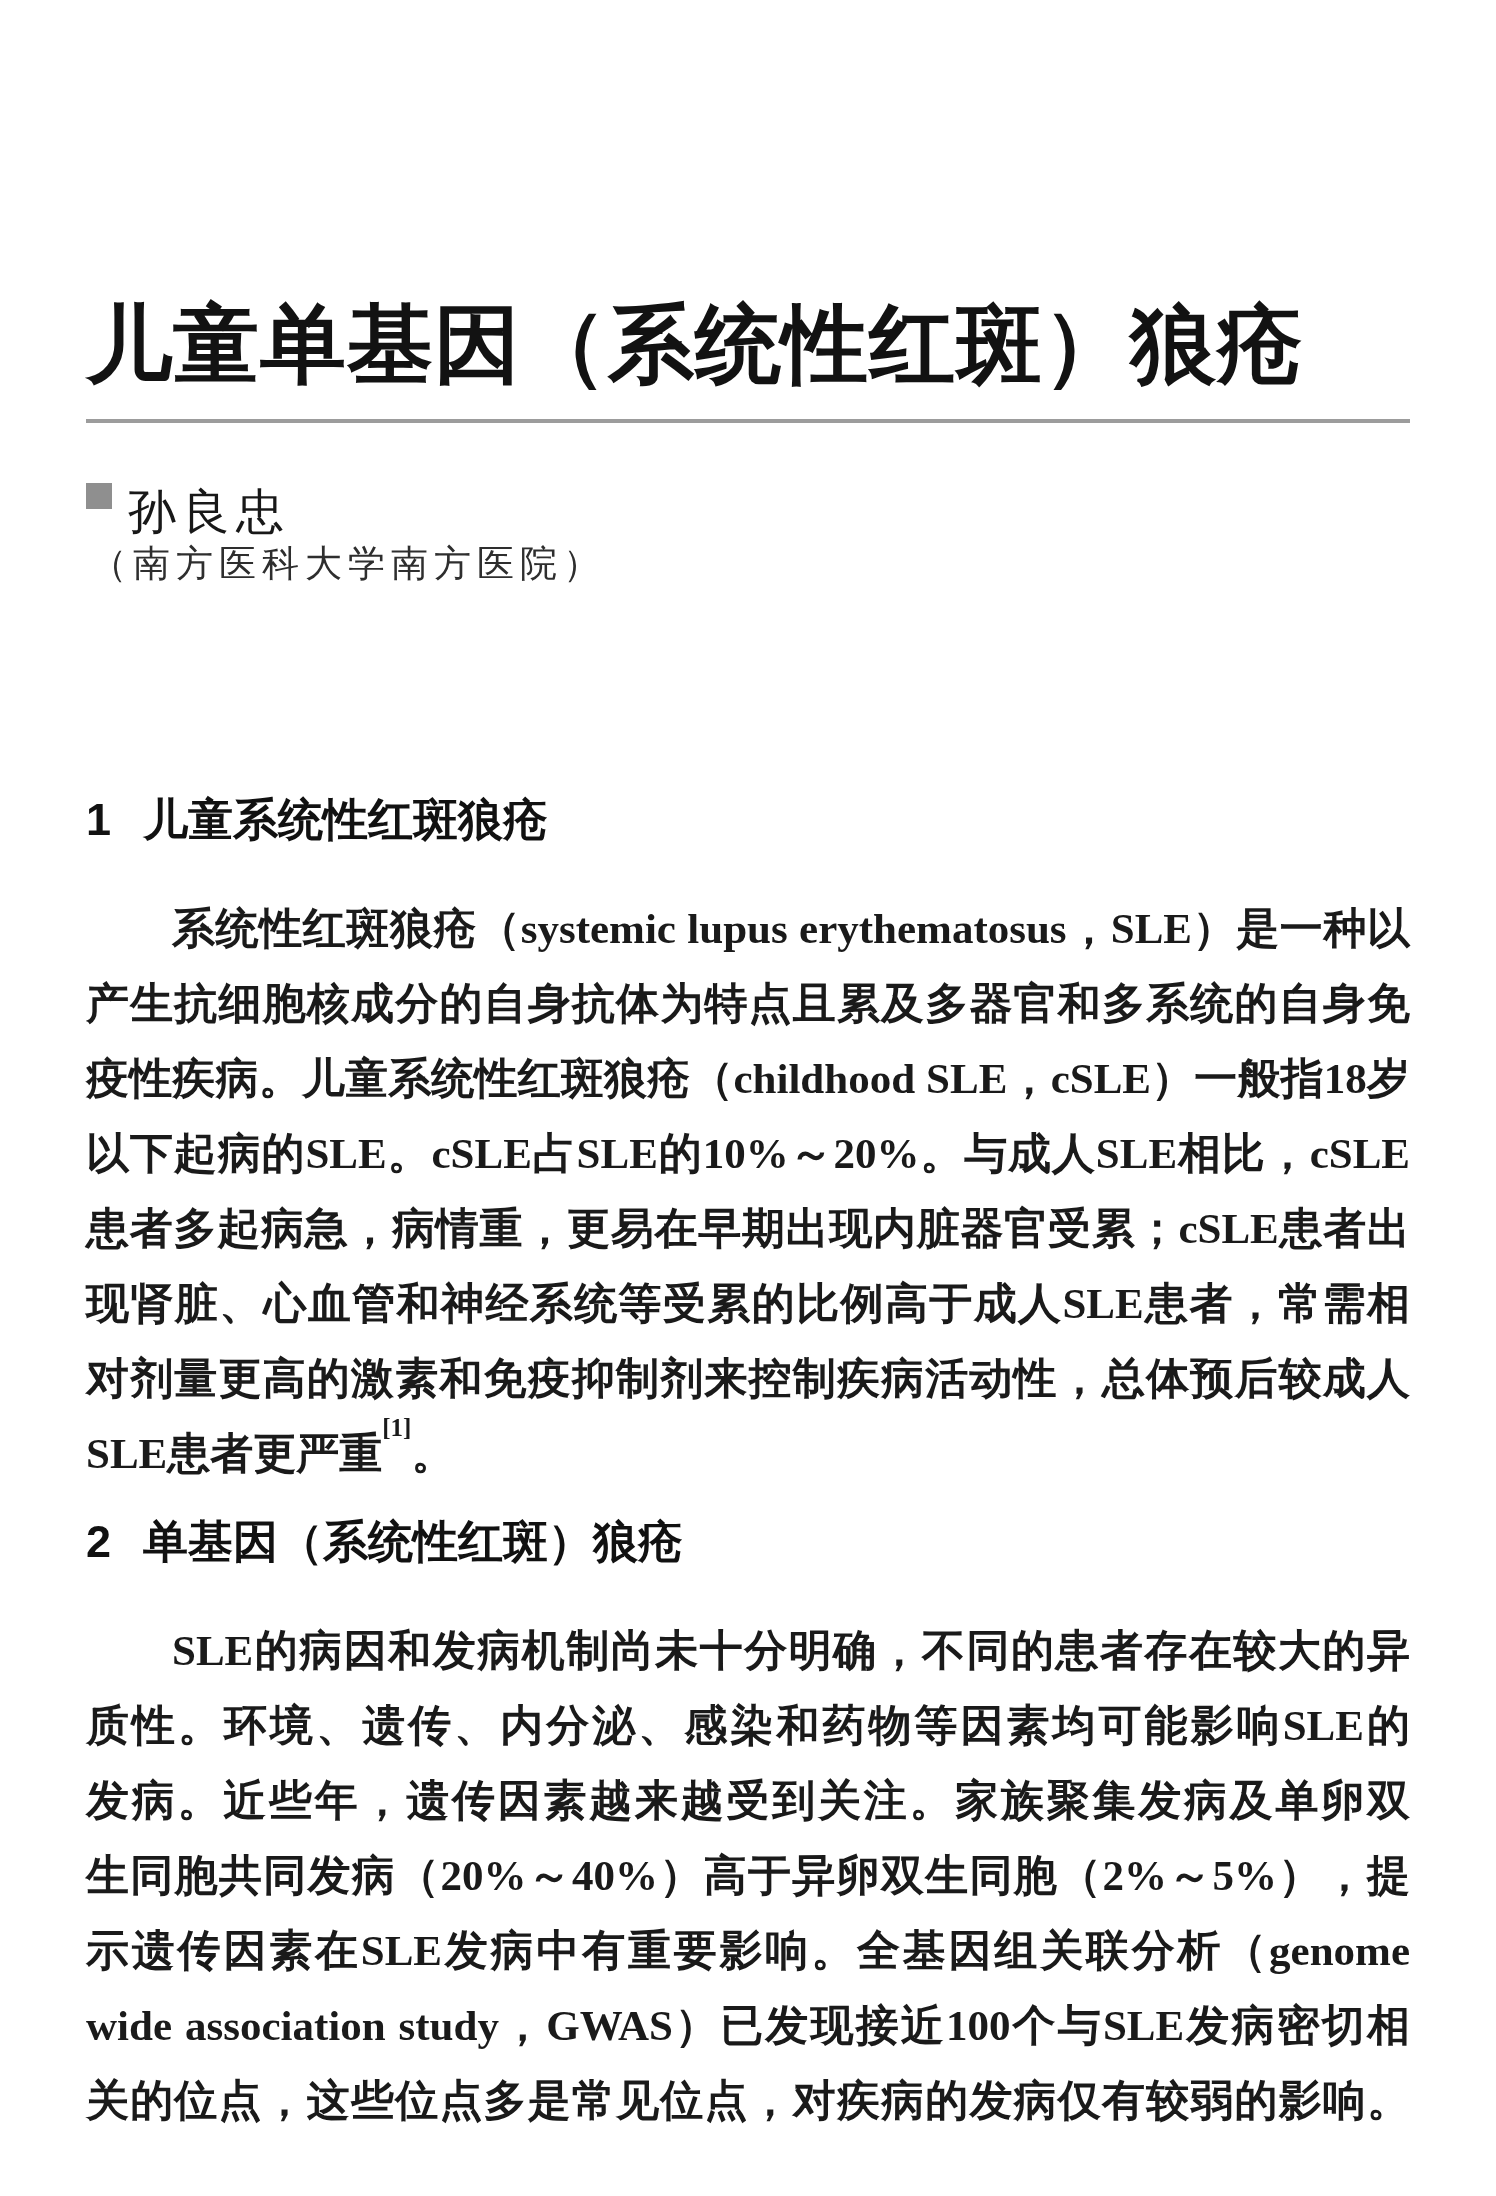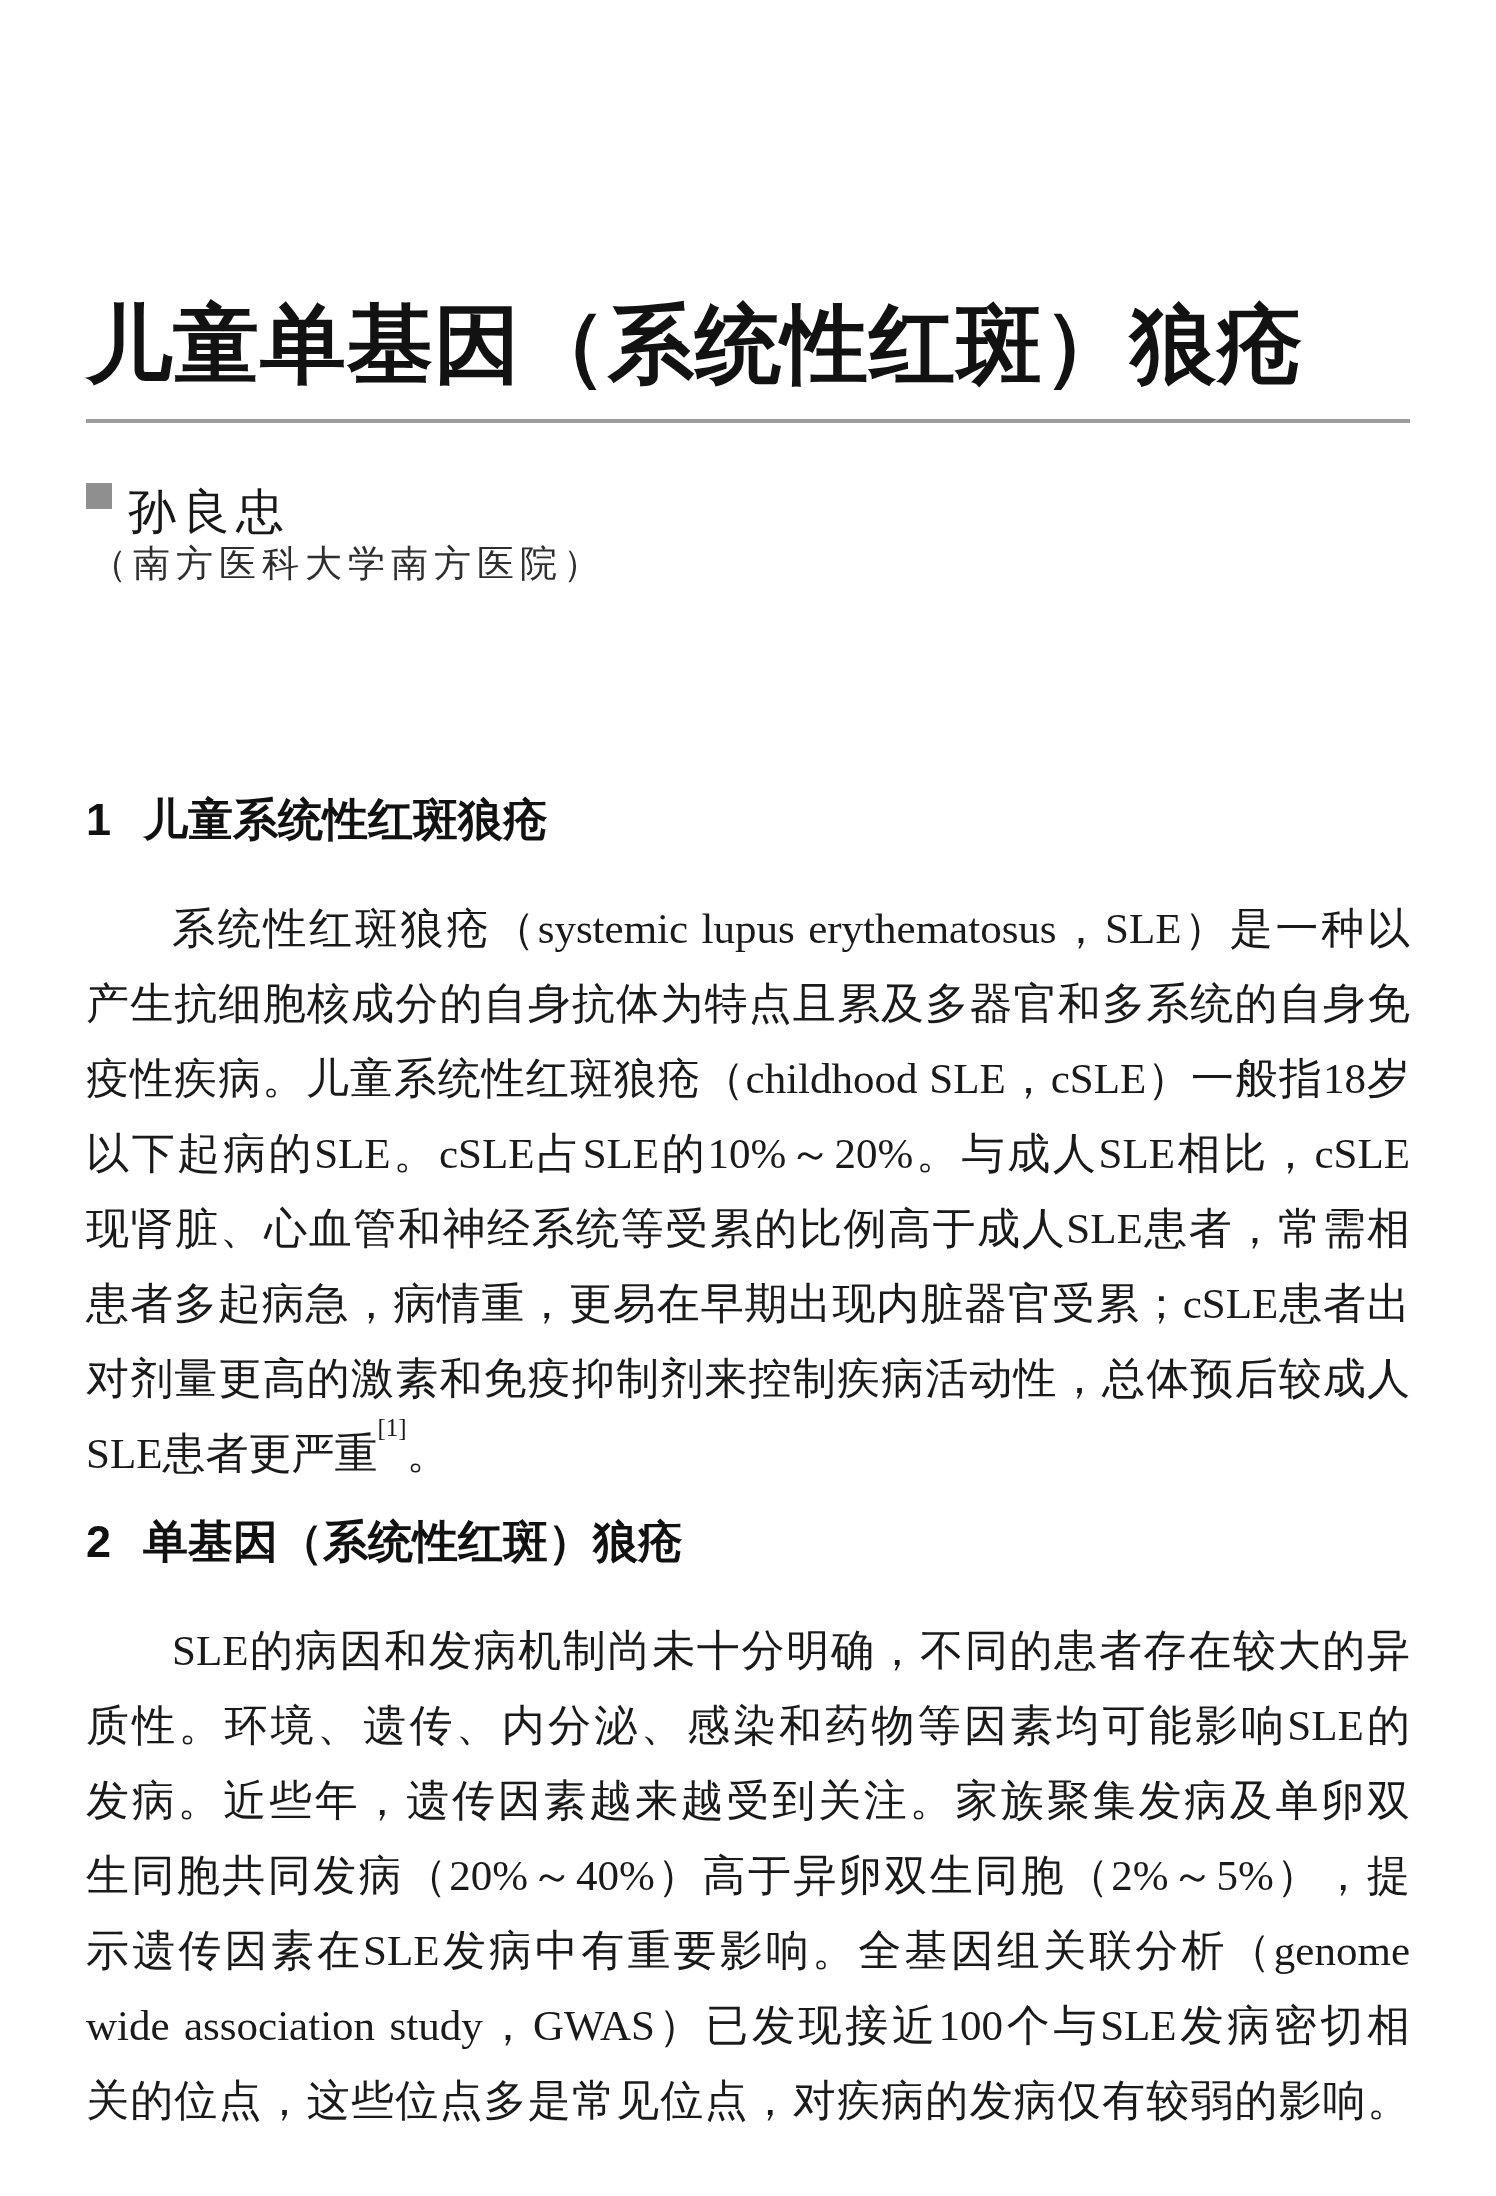--- a/index.html
+++ b/index.html
@@ -71,20 +71,21 @@
     color:#111111;
   }
   .section-heading.first{margin-top:205px;}
   .section-heading.second{margin-top:24px;}
   .section-number{margin-right:32px;}
   .para{
     margin-top:44px;
     font-size:43px;
     line-height:75px;
     color:var(--body-text);
+    font-weight:bold;
   }
   .line{
     text-align:justify;
     text-align-last:justify;
   }
   .line.indent{text-indent:86px;}
   .line.flush{text-align-last:left;}
   sup.fnref{
     font-size:25px;
     line-height:0;
@@ -112,22 +113,22 @@
     <div class="section-heading first">
       <span class="section-number">1</span>
       <span class="section-title">儿童系统性红斑狼疮</span>
     </div>
 
     <div class="para">
         <div class="line indent">系统性红斑狼疮（systemic lupus erythematosus，SLE）是一种以</div>
         <div class="line">产生抗细胞核成分的自身抗体为特点且累及多器官和多系统的自身免</div>
         <div class="line">疫性疾病。儿童系统性红斑狼疮（childhood SLE，cSLE）一般指18岁</div>
         <div class="line">以下起病的SLE。cSLE占SLE的10%～20%。与成人SLE相比，cSLE</div>
+        <div class="line">患者多起病急，病情重，更易在早期出现内脏器官受累；cSLE患者出</div>
         <div class="line">现肾脏、心血管和神经系统等受累的比例高于成人SLE患者，常需相</div>
-        <div class="line">患者多起病急，病情重，更易在早期出现内脏器官受累；cSLE患者出</div>
         <div class="line">对剂量更高的激素和免疫抑制剂来控制疾病活动性，总体预后较成人</div>
         <div class="line flush"><span>SLE患者更严重</span><sup class="fnref">[1]</sup><span>。</span></div>
       </div>
 
     <div class="section-heading second">
       <span class="section-number">2</span>
       <span class="section-title">单基因（系统性红斑）狼疮</span>
     </div>
 
     <div class="para">

